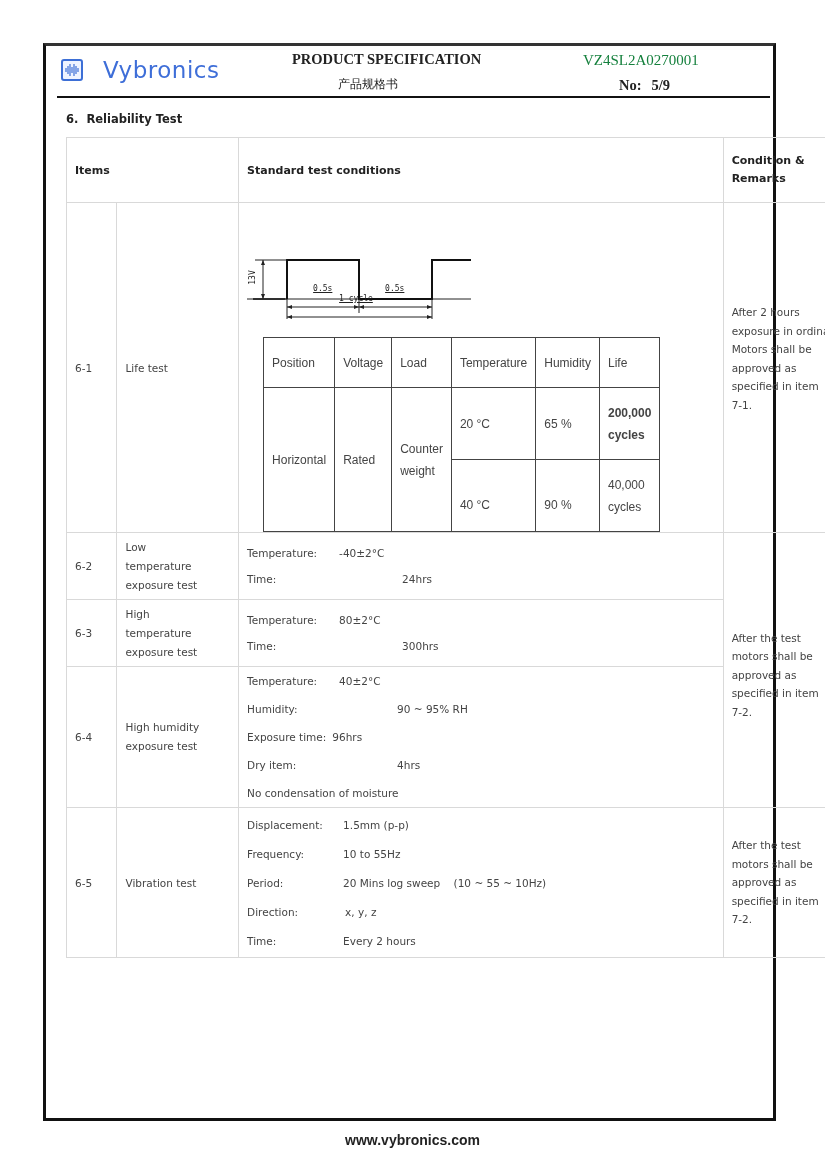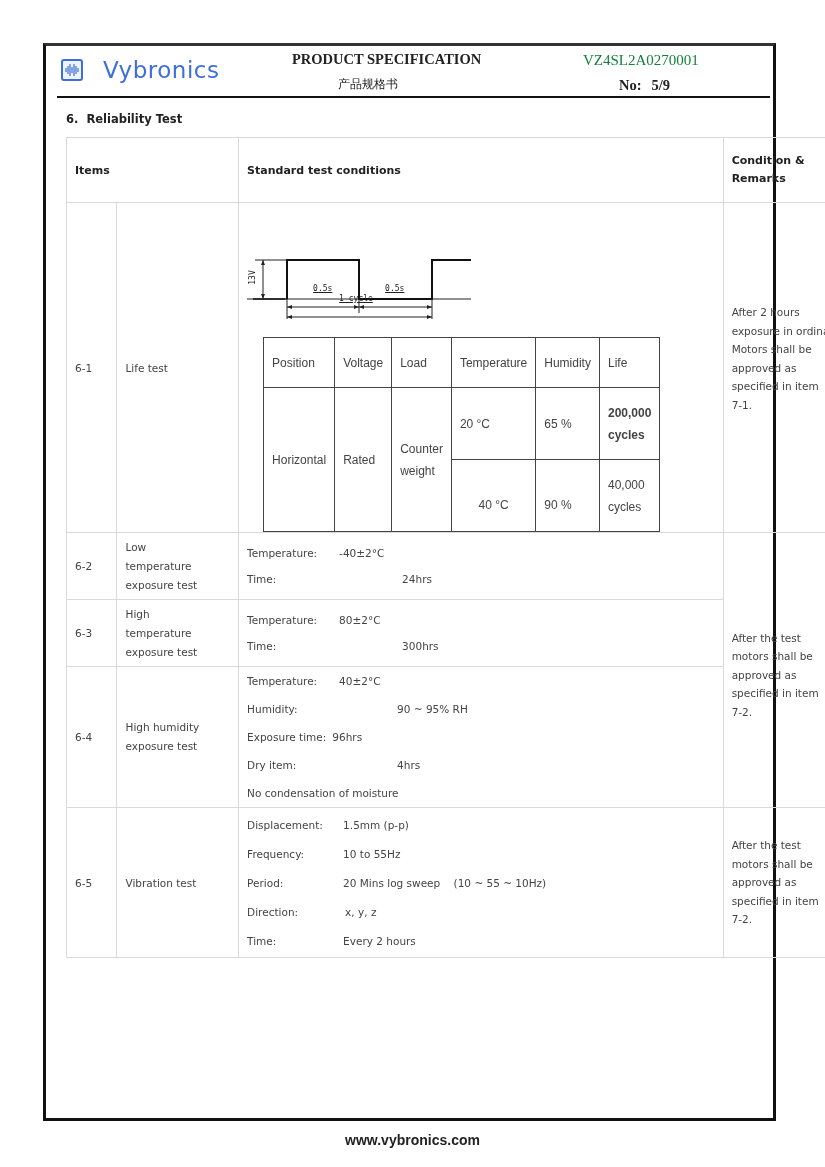--- a/index.html
+++ b/index.html
@@ -157,21 +157,21 @@
             <div>weight</div>
           </td>
           <td>20 °C</td>
           <td>65 %</td>
           <td style="line-height:22px;font-weight:bold;">
             <div>200,000</div>
             <div>cycles</div>
           </td>
         </tr>
         <tr style="height:72px">
-          <td style="padding-top:18px;text-align:center;">40 °C</td>
+          <td style="padding-top:18px;">40 °C</td>
           <td style="padding-top:18px;">90 %</td>
           <td style="line-height:22px;">
             <div>40,000</div>
             <div>cycles</div>
           </td>
         </tr>
       </tbody>
           </table>
     </td>
     <td class="remark" style="padding-top:100px;vertical-align:top;">

